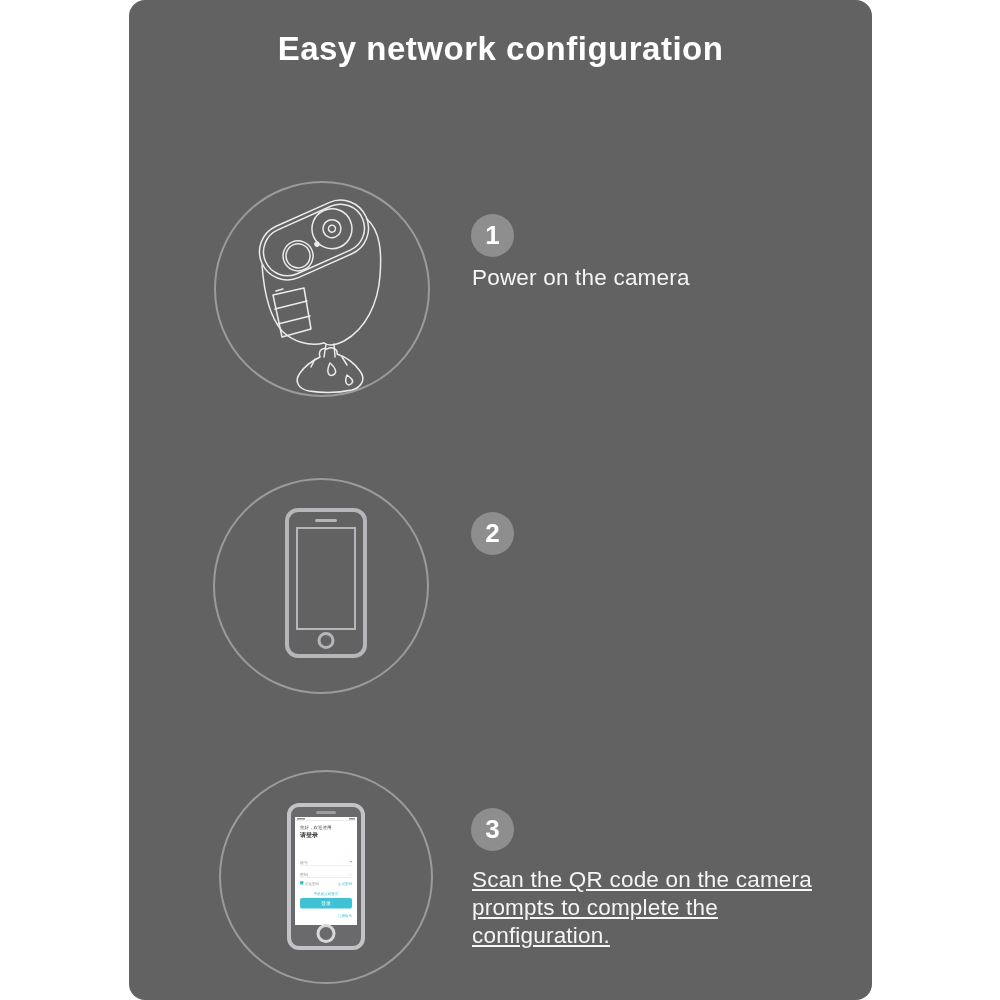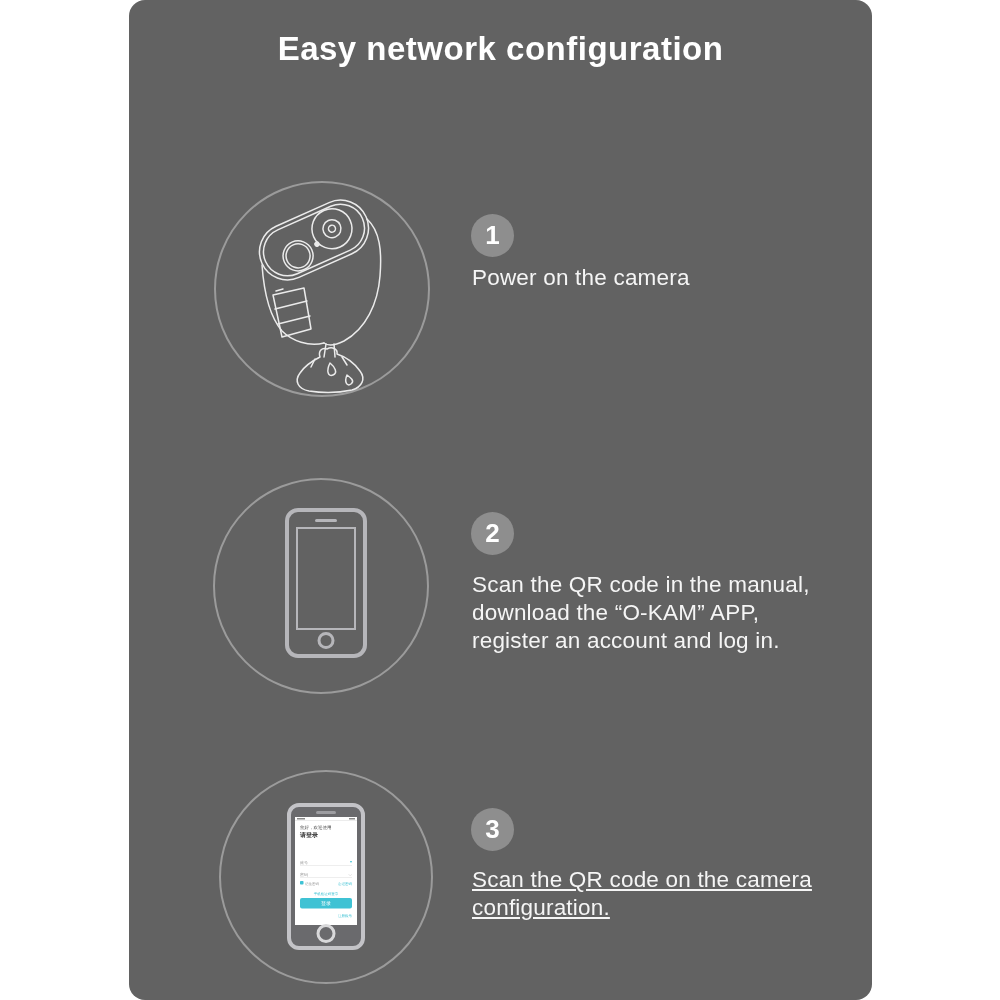--- a/index.html
+++ b/index.html
@@ -159,25 +159,20 @@
 
   <div class="ring ring2"></div>
   <div class="phone2">
     <div class="speaker"></div>
     <div class="scr"></div>
     <div class="home"></div>
   </div>
   <div class="badge badge2">
     <span>2</span>
   </div>
-  <div class="step-text step-text2">
-    <div>Scan the QR code in the manual,</div>
-    <div>download the “O-KAM” APP,</div>
-    <div>register an account and log in.</div>
-  </div>
 
   <div class="ring ring3"></div>
   <div class="phone3">
     <div class="speaker"></div>
     <div class="scr">
       <div class="scr-inner">
         <div class="statusbar">
           <div class="sb-l"></div>
           <div class="sb-r"></div>
         </div>
@@ -201,16 +196,17 @@
         <div class="reglink">注册账号</div>
       </div>
     </div>
     <div class="home"></div>
   </div>
   <div class="badge badge3">
     <span>3</span>
   </div>
   <div class="step-text step-text3">
     <div>Scan the QR code on the camera</div>
+    <div>prompts to complete the</div>
     <div>configuration.</div>
   </div>
 
 </div>
 
 </body></html>

